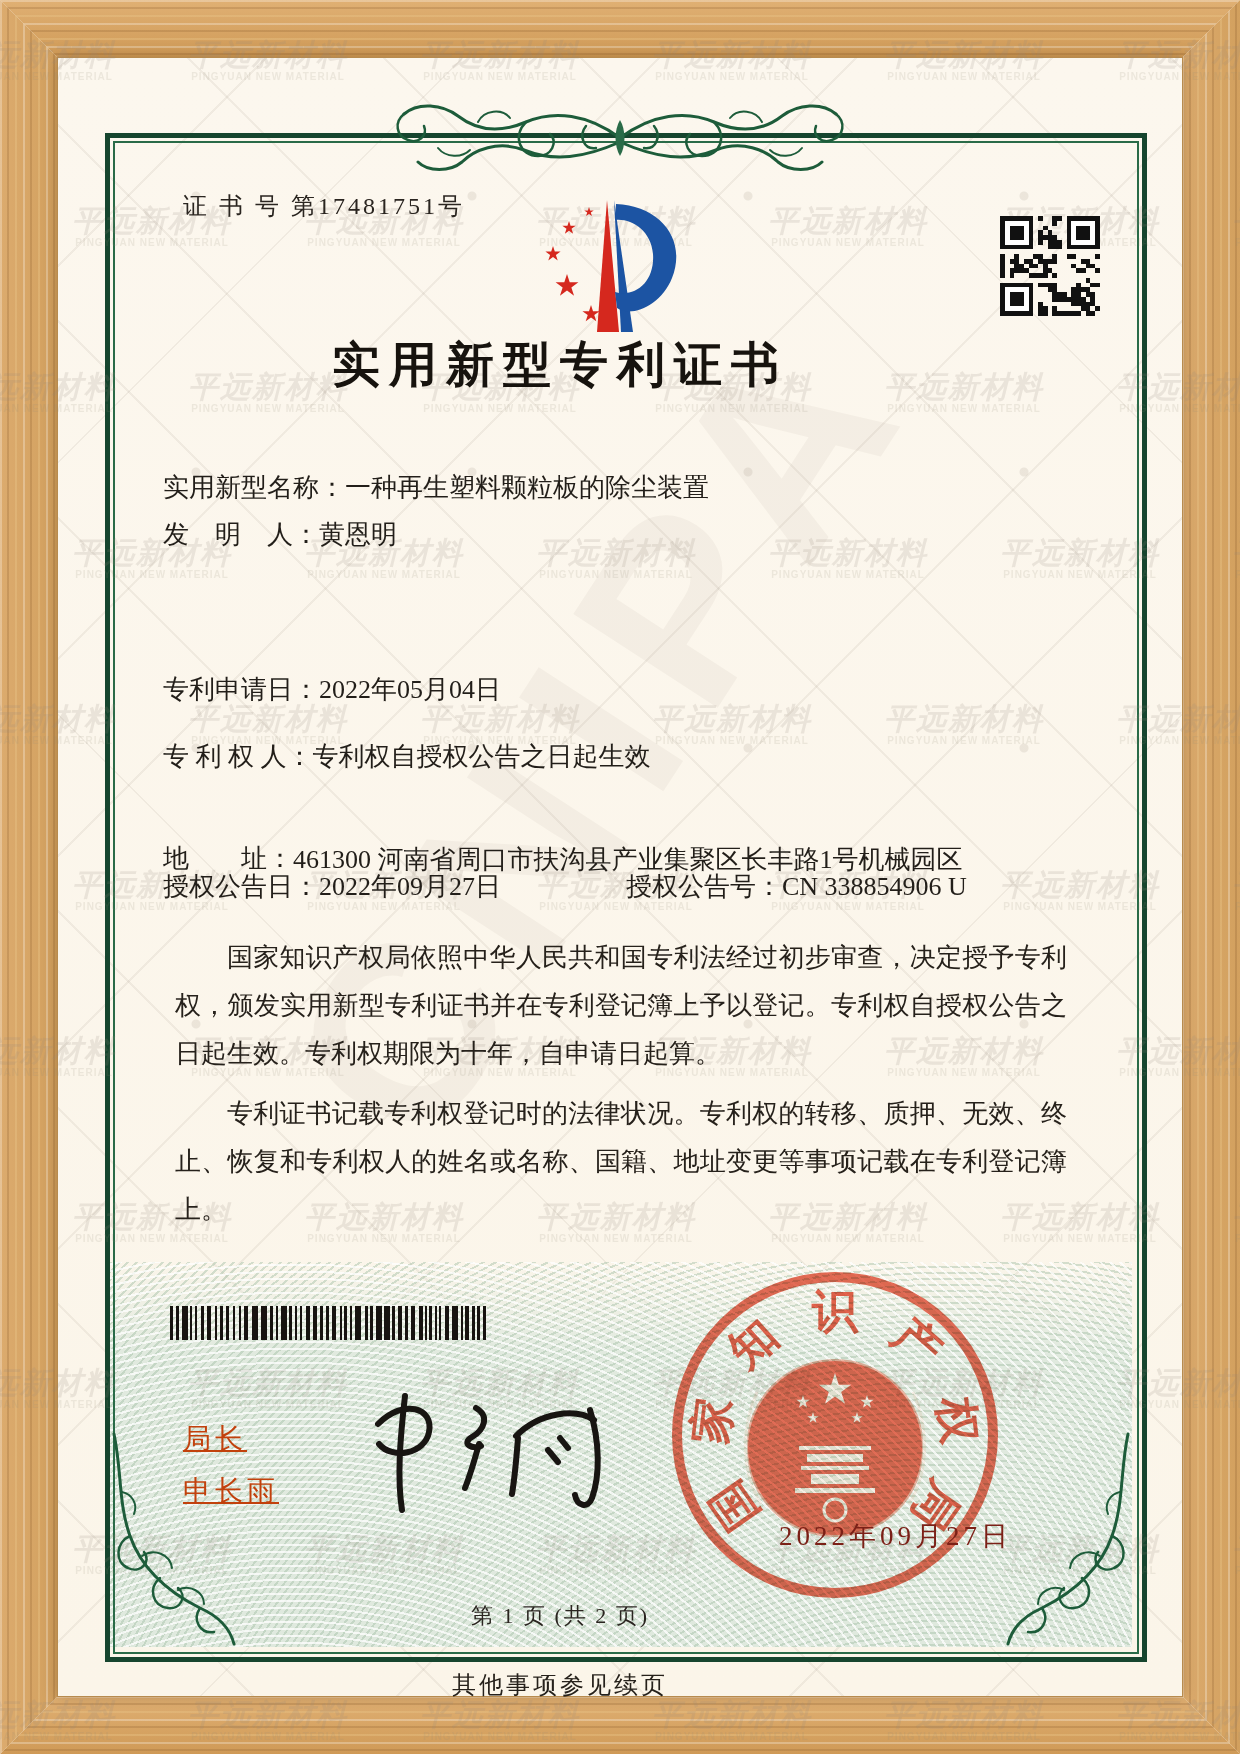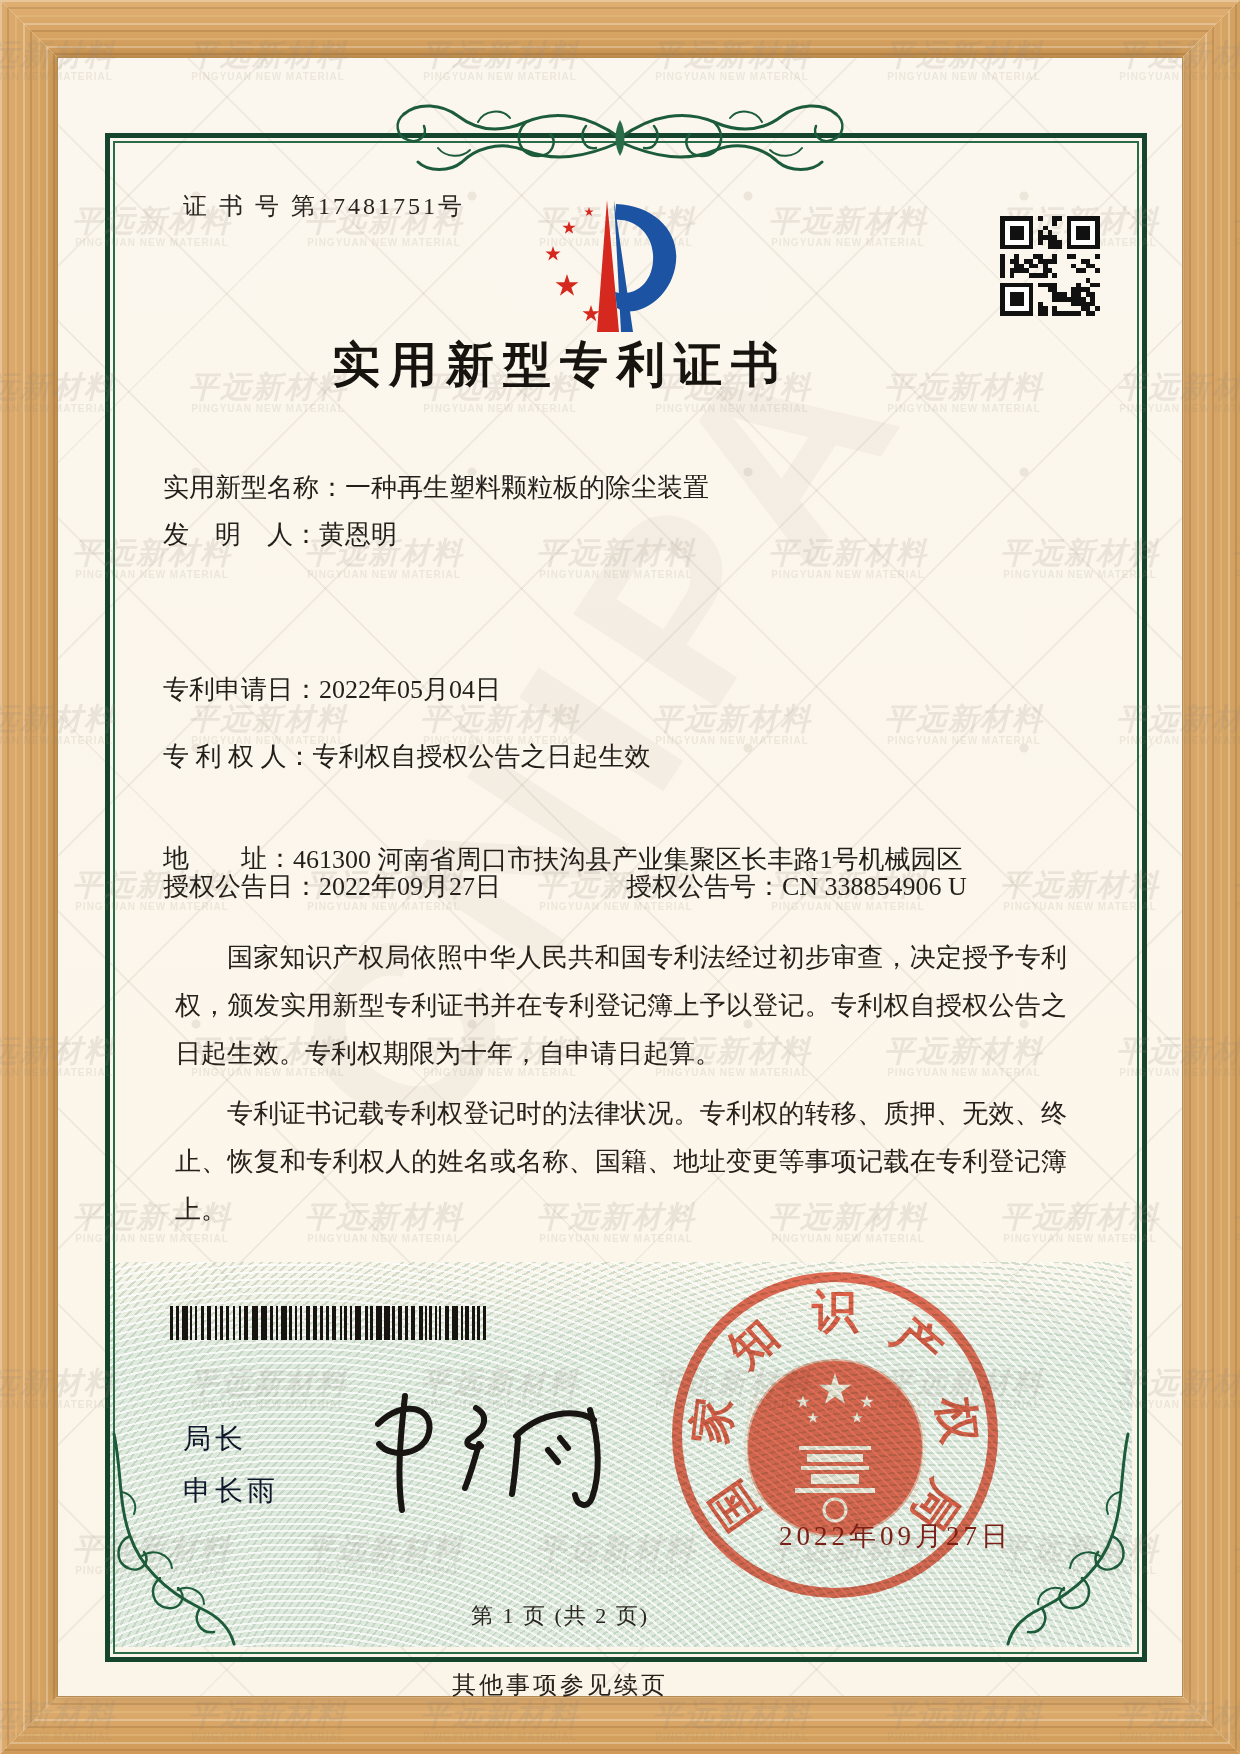--- a/index.html
+++ b/index.html
@@ -59,21 +59,21 @@
   .field .val{display:inline-block;}
   .field-addr{white-space:normal;display:flex;}
   .field-addr .lab{flex:0 0 auto;}
   .field-addr .val{width:712px;line-height:37px;}
   .grant-row{left:163px;width:930px;font-size:26px;color:#221e19;}
   .grant-no{position:absolute;left:463px;top:0;white-space:nowrap;}
   .paras{left:163px;top:922px;width:916px;font-size:26px;line-height:48px;
          color:#26211b;text-align:justify;}
   .paras p{margin:12px;text-indent:2em;}
   .signer{left:183px;font-family:"Liberation Sans",sans-serif;font-size:28px;
-          letter-spacing:4px;color:#0f172a;}
+          letter-spacing:4px;color:#c2410c;text-decoration:underline;}
   .footer-wrap{left:0;top:1601px;width:1120px;text-align:center;font-size:22px;
           letter-spacing:2px;color:#2a2520;}
   .cont-wrap{left:0;top:1669px;width:1120px;text-align:center;font-size:24px;
           letter-spacing:3px;color:#26211b;}
   .seal-date{left:779px;top:1518px;font-size:27px;letter-spacing:4px;color:#7b2017;z-index:9;}
   svg{display:block;}
   .seal-svg{mix-blend-mode:multiply;}
 </style>
 </head>
 <body>

